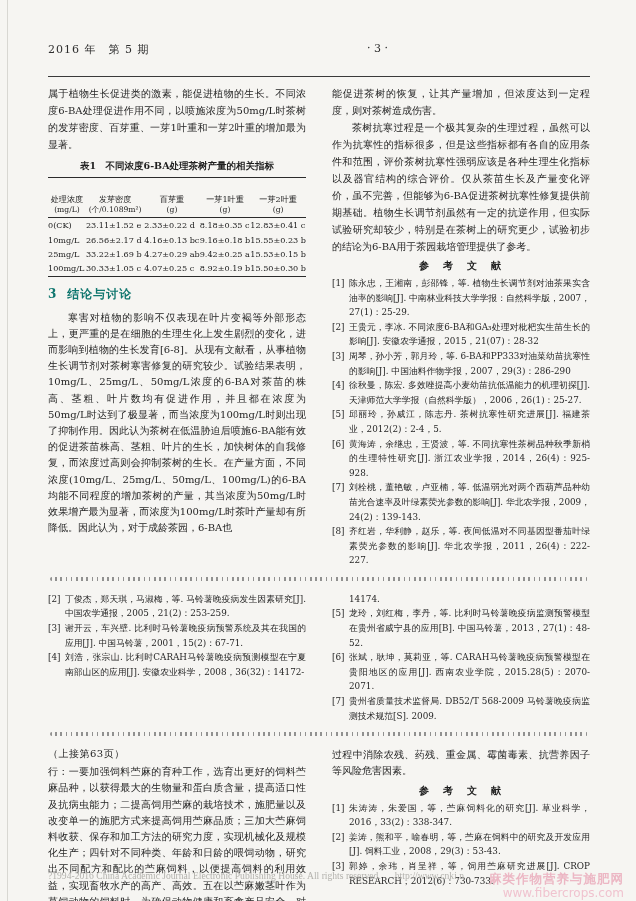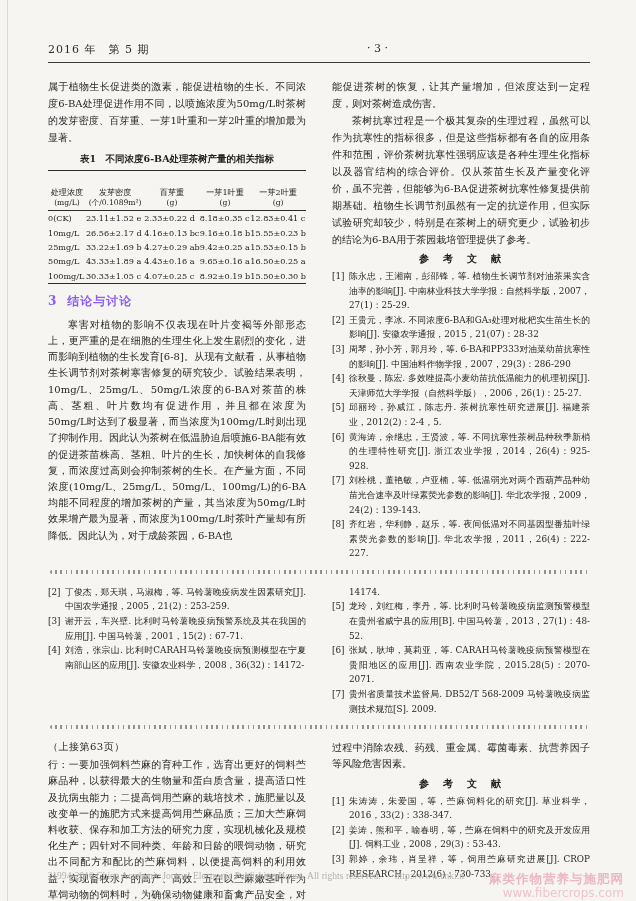--- a/index.html
+++ b/index.html
@@ -11,32 +11,32 @@
     -webkit-font-smoothing:antialiased;
   }
   .scan-edge{position:absolute;top:0;bottom:0;width:1px;background:#d8d7d2;}
   .scan-edge.left{left:7px;}
   .page{position:absolute;left:48px;top:42px;width:542px;}
 
   
   .header{
     display:flex;align-items:flex-start;
     border-bottom:1.6px solid #3a3a3a;
-    padding-bottom:5px;
+    padding-bottom:19px;
     font-size:11px;letter-spacing:1px;color:#2e2e2e;
   }
   .h-issue{width:170px;text-align:left;}
   .h-journal{flex:1;text-align:center;font-weight:bold;letter-spacing:3px;}
   .h-pageno{width:170px;text-align:right;letter-spacing:0;}
 
   
   .cols{display:flex;gap:26px;}
   .col{flex:1;min-width:0;}
 
-  .section-tea{margin-top:15px;}
+  .section-tea{margin-top:8px;}
 
   .body-text{
     margin:0;font-size:10px;line-height:17px;text-align:justify;
     color:#262626;
   }
   .body-text.indent{text-indent:2em;}
   .tight{line-height:16.2px;}
 
   
   .tbl-caption-zh{
@@ -51,21 +51,21 @@
     font-size:8.1px;color:#222;
   }
   table.data-table thead tr{border-bottom:1px solid #2b2b2b;}
   table.data-table th{font-weight:normal;padding:16px 0 2px;text-align:center;line-height:10.5px;}
   table.data-table th .unit{font-size:7.6px;}
   table.data-table td{padding:2.2px 0;white-space:nowrap;}
   table.data-table th:first-child,table.data-table td:first-child{width:16%;}
   table.data-table th:nth-child(2),table.data-table td:nth-child(2){width:25%;}
 
   .sec-heading{
-    margin:9px 0 7px;font-size:12px;font-weight:bold;color:#8b5cf6;letter-spacing:1px;
+    margin:9px 0 7px;font-size:12px;font-weight:bold;color:#0f766e;letter-spacing:1px;
   }
   .sec-heading .sec-no{margin-right:10px;}
 
   
   .ref-heading{
     text-align:center;font-weight:bold;font-size:10px;color:#1d1d1d;
     margin:4px 0 3px;letter-spacing:2px;
   }
   .ref-list{font-size:8.8px;line-height:14.6px;color:#262626;}
   .ref{display:flex;text-align:justify;}
@@ -152,27 +152,20 @@
               <td>4.16±0.13 bc</td>
               <td>9.16±0.18 b</td>
               <td>15.55±0.23 b</td>
             </tr>
             <tr>
               <td>25mg/L</td>
               <td>33.22±1.69 b</td>
               <td>4.27±0.29 ab</td>
               <td>9.42±0.25 a</td>
               <td>15.53±0.15 b</td>
-            </tr>
-            <tr>
-              <td>50mg/L</td>
-              <td>43.33±1.89 a</td>
-              <td>4.43±0.16 a</td>
-              <td>9.65±0.16 a</td>
-              <td>16.50±0.25 a</td>
             </tr>
             <tr>
               <td>100mg/L</td>
               <td>30.33±1.05 c</td>
               <td>4.07±0.25 c</td>
               <td>8.92±0.19 b</td>
               <td>15.50±0.30 b</td>
             </tr>
           </tbody>
         </table>

